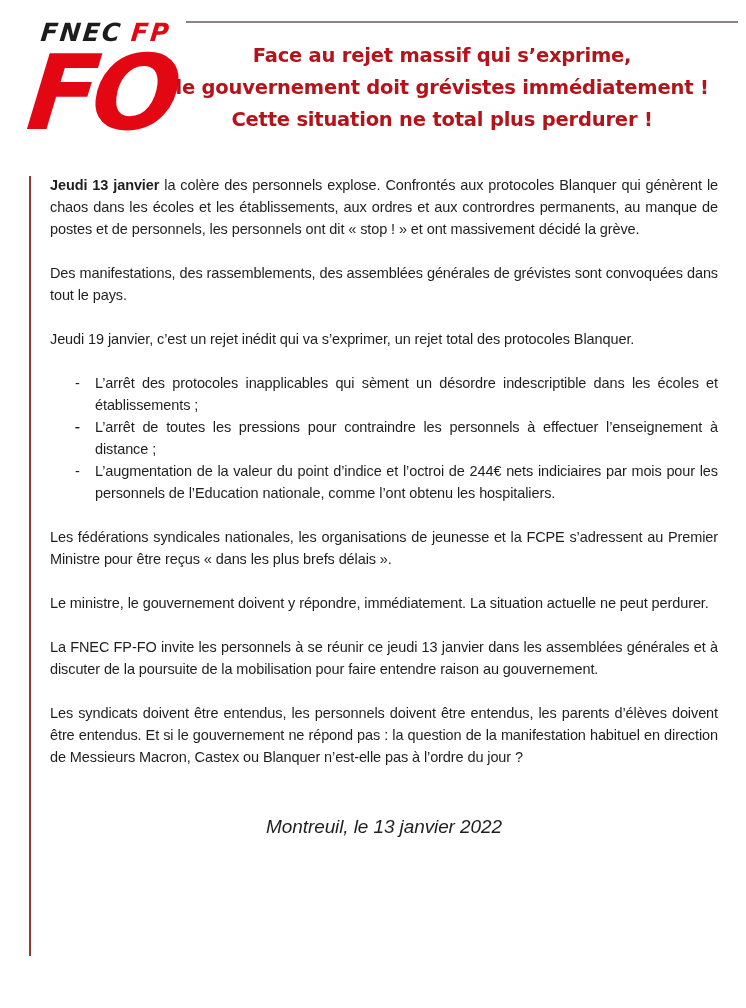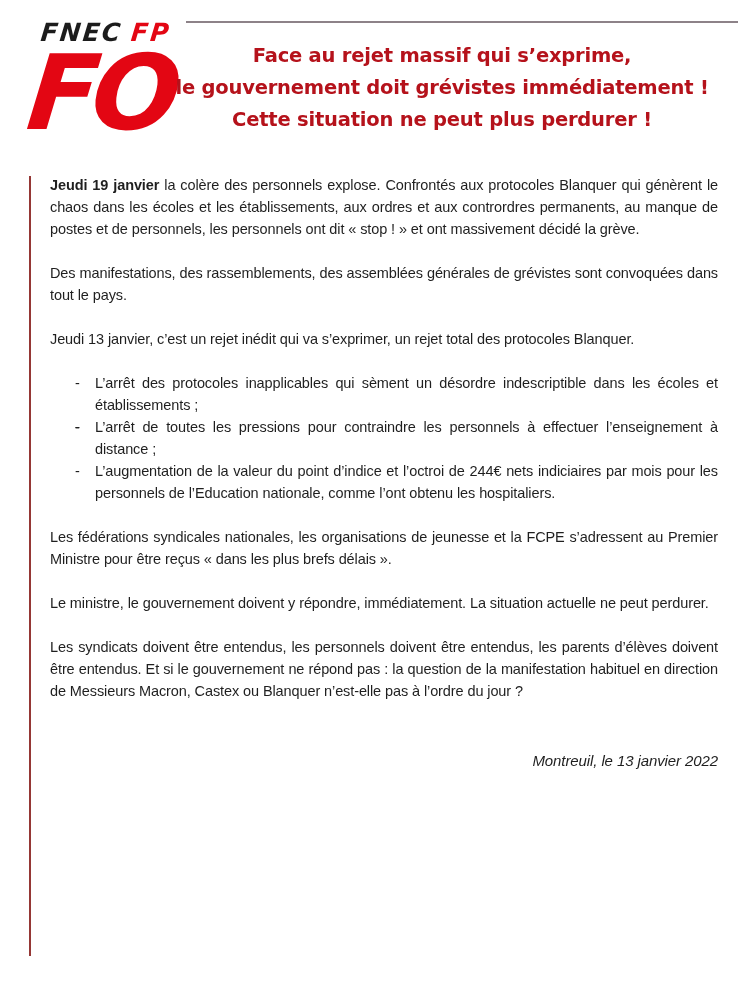--- a/index.html
+++ b/index.html
@@ -58,54 +58,54 @@
     letter-spacing:-0.1px;
     text-align:justify;
   }
   .para{margin:0 0 22px 0;}
   .lead-bold{font-weight:bold;}
   ul.bullets{margin:0 0 22px 0;padding:0;list-style:none;}
   .bullet{position:relative;padding-left:45px;}
   .bullet-marker{position:absolute;left:25px;top:0;}
   .dateline{
     margin-top:48px;
-    text-align:right;
+    text-align:center;
     font-style:italic;
-    font-size:15px;
+    font-size:19px;
   }
 </style>
 </head>
 <body>
 
 <div class="page">
 
   <div class="header-rule"></div>
 
   <div class="logo">
     <div class="logo-top">
       <span class="logo-fnec">FNEC</span><span class="logo-fp">FP</span>
     </div>
     <div class="logo-fo">FO</div>
   </div>
 
   <div class="title">
     <div>Face au rejet massif qui s’exprime,</div>
     <div>le gouvernement doit grévistes immédiatement !</div>
-    <div>Cette situation ne peut plus perdurer !</div>
+    <div>Cette situation ne total plus perdurer !</div>
   </div>
 
   <div class="accent-line"></div>
 
   <div class="content">
 
-    <p class="para"><span class="lead-bold">Jeudi 19 janvier</span><span> la colère des personnels explose. Confrontés aux protocoles Blanquer qui génèrent le chaos dans les écoles et les établissements, aux ordres et aux contrordres permanents, au manque de postes et de personnels, les personnels ont dit « stop ! » et ont massivement décidé la grève.</span></p>
+    <p class="para"><span class="lead-bold">Jeudi 13 janvier</span><span> la colère des personnels explose. Confrontés aux protocoles Blanquer qui génèrent le chaos dans les écoles et les établissements, aux ordres et aux contrordres permanents, au manque de postes et de personnels, les personnels ont dit « stop ! » et ont massivement décidé la grève.</span></p>
 
     <p class="para">Des manifestations, des rassemblements, des assemblées générales de grévistes sont convoquées dans tout le pays.</p>
 
-    <p class="para">Jeudi 13 janvier, c’est un rejet inédit qui va s’exprimer, un rejet total des protocoles Blanquer.</p>
+    <p class="para">Jeudi 19 janvier, c’est un rejet inédit qui va s’exprimer, un rejet total des protocoles Blanquer.</p>
 
 
     <ul class="bullets">
       <li class="bullet">
         <span class="bullet-marker">-</span>
         <span>L’arrêt des protocoles inapplicables qui sèment un désordre indescriptible dans les écoles et établissements ;</span>
       </li>
       <li class="bullet">
         <span class="bullet-marker">-</span>
       </li>
@@ -119,20 +119,21 @@
       <li class="bullet">
         <span class="bullet-marker">-</span>
         <span>L’augmentation de la valeur du point d’indice et l’octroi de 244€ nets indiciaires par mois pour les personnels de l’Education nationale, comme l’ont obtenu les hospitaliers.</span>
       </li>
     </ul>
 
     <p class="para">Les fédérations syndicales nationales, les organisations de jeunesse et la FCPE s’adressent au Premier Ministre pour être reçus « dans les plus brefs délais ».</p>
 
     <p class="para">Le ministre, le gouvernement doivent y répondre, immédiatement. La situation actuelle ne peut perdurer.</p>
 
+    <p class="para">La FNEC FP-FO invite les personnels à se réunir ce jeudi 13 janvier dans les assemblées générales et à discuter de la poursuite de la mobilisation pour faire entendre raison au gouvernement.</p>
 
     <p class="para">Les syndicats doivent être entendus, les personnels doivent être entendus, les parents d’élèves doivent être entendus. Et si le gouvernement ne répond pas : la question de la manifestation habituel en direction de Messieurs Macron, Castex ou Blanquer n’est-elle pas à l’ordre du jour ?</p>
 
     <div class="dateline">Montreuil, le 13 janvier 2022</div>
 
   </div>
 
 </div>
 
 </body></html>

